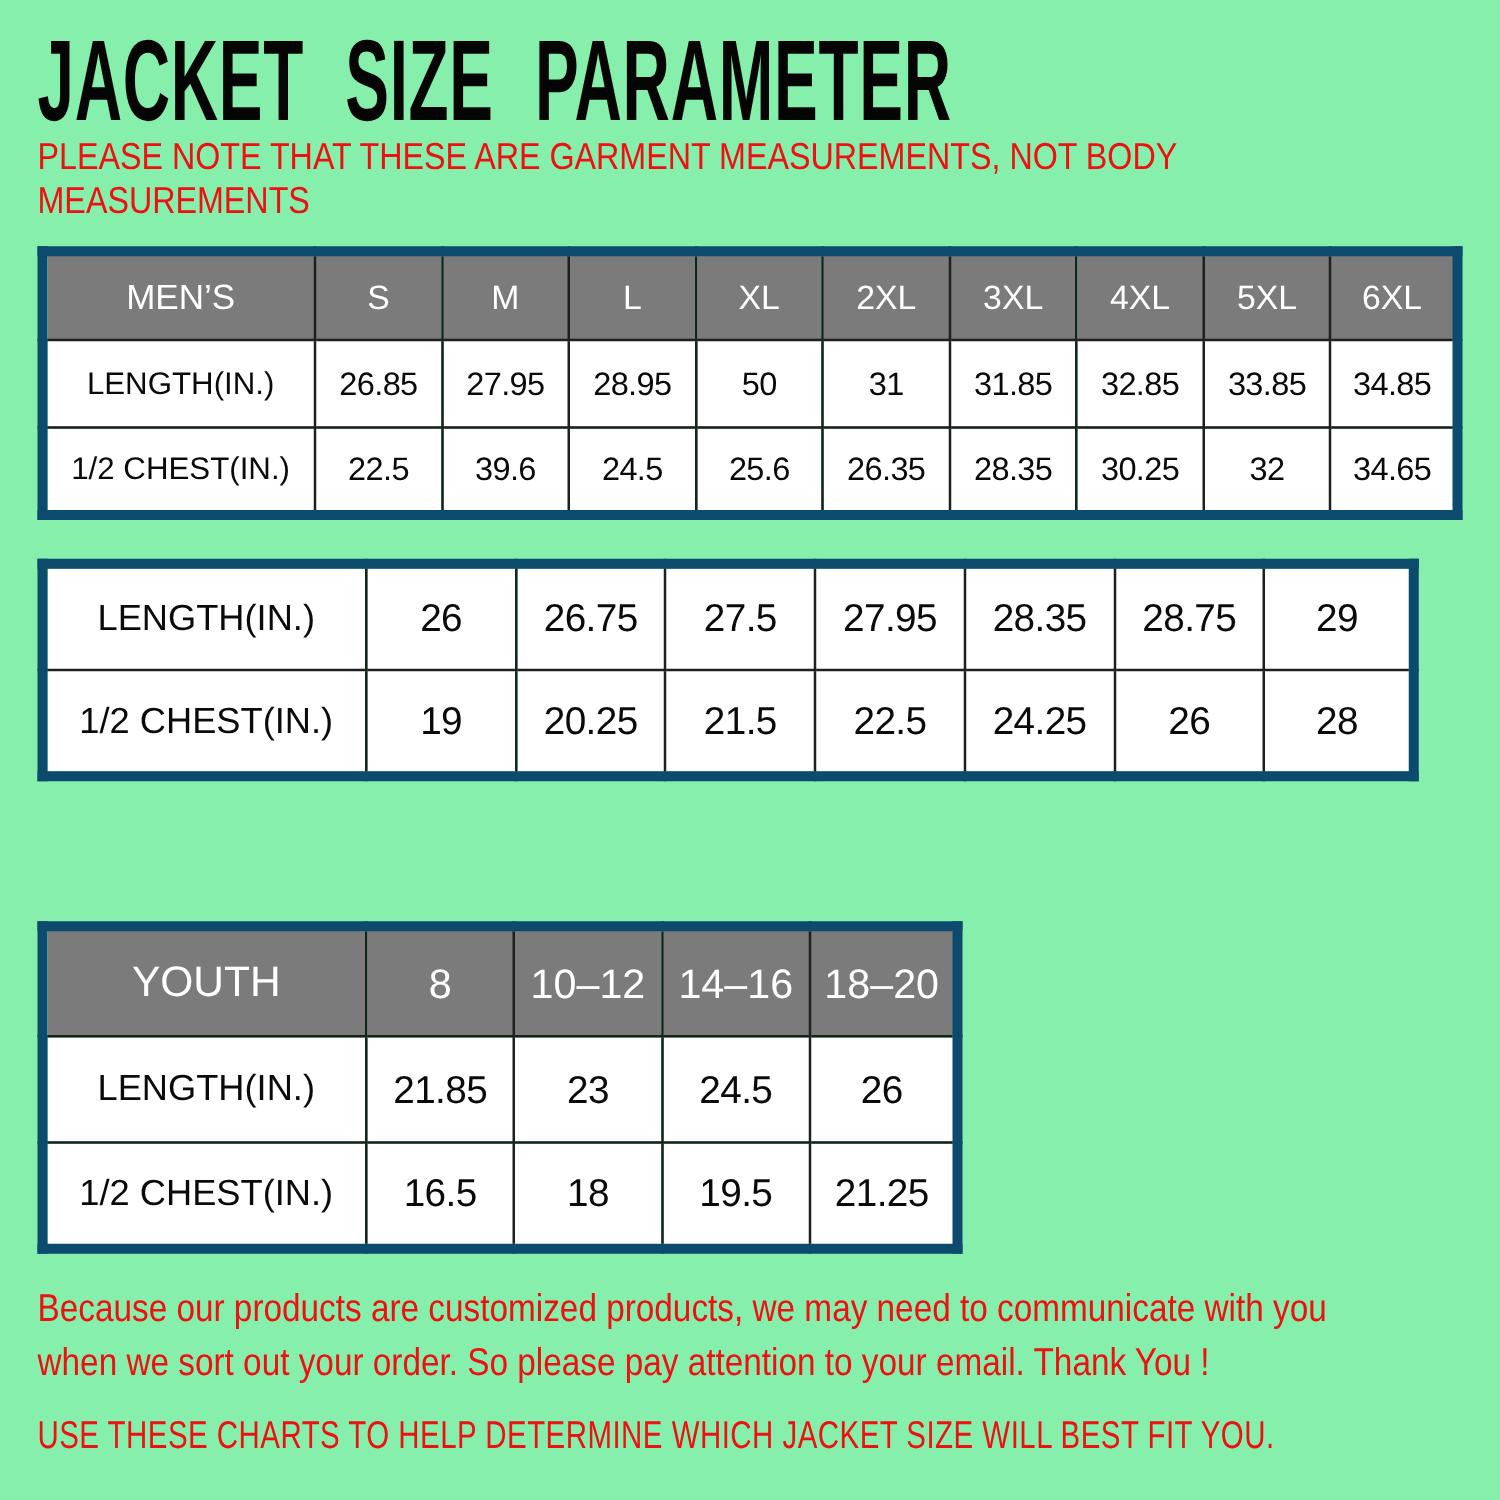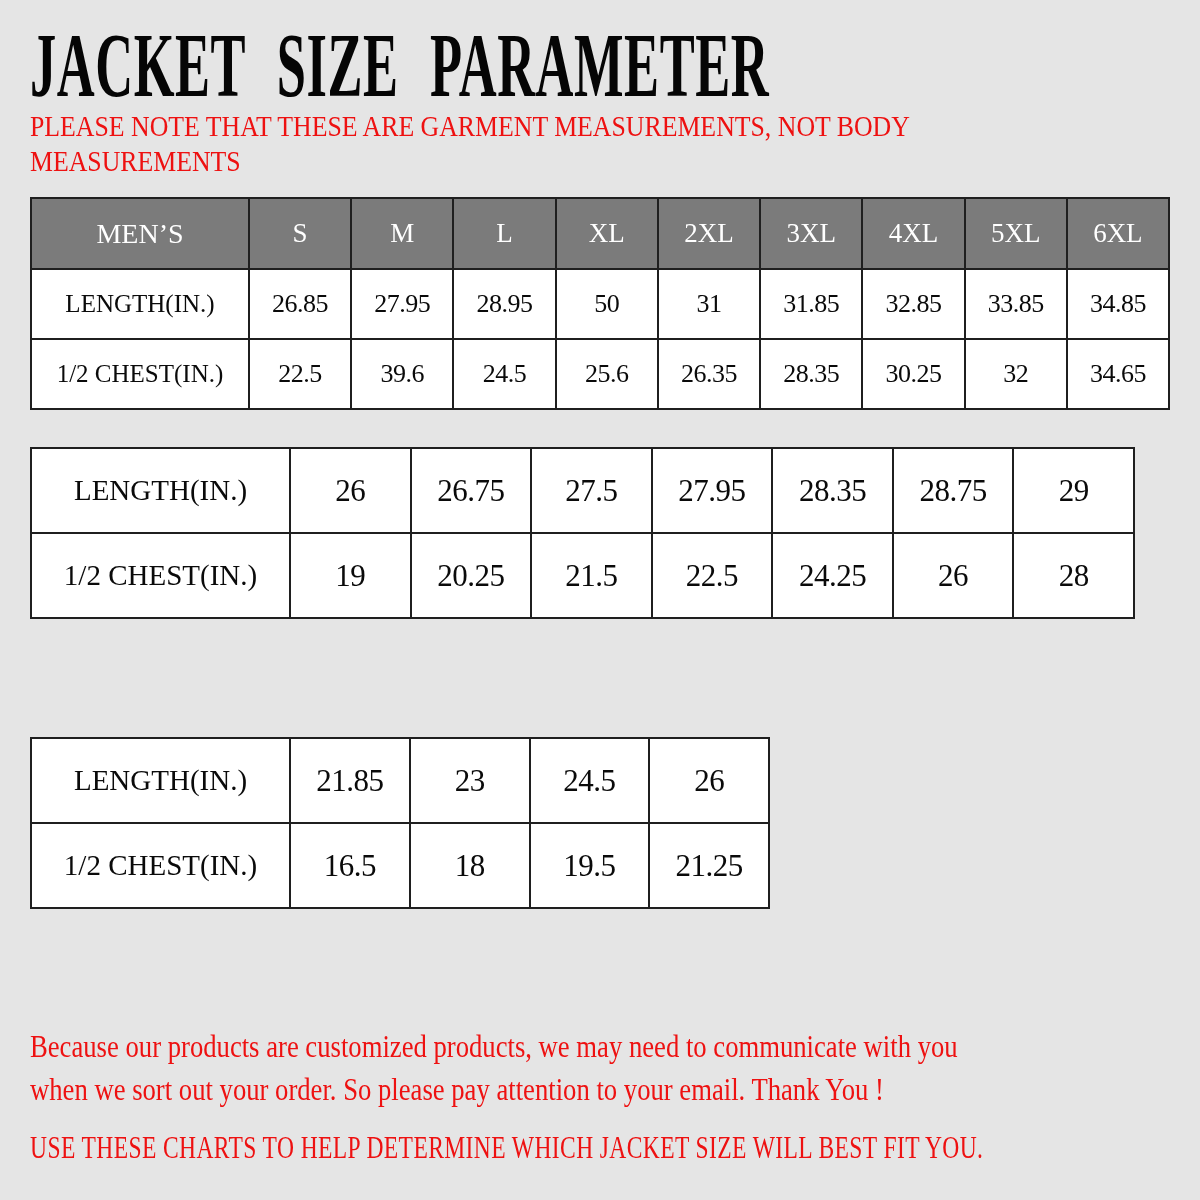--- a/index.html
+++ b/index.html
@@ -1,39 +1,39 @@
 <!DOCTYPE html>
 <html><head>
 <meta charset="utf-8">
 <style>
   html,body { margin:0; padding:0; background:#ffffff; }
   .canvas {
-    position:relative; width:1200px; height:1200px; background:#e5e5e5;
-    overflow:hidden; font-family:Liberation Serif, serif; color:#000;
+    position:relative; width:1200px; height:1200px; background:#86efac;
+    overflow:hidden; font-family:Liberation Sans, sans-serif; color:#000;
   }
 
   
   .title {
     position:absolute; left:30px; top:19px; margin:0;
     font-size:92px; font-weight:bold; line-height:1; white-space:nowrap;
     letter-spacing:1px; word-spacing:0.34em; color:#050505;
     transform:scaleX(0.57); transform-origin:0 0;
   }
 
   
   .note {
     position:absolute; left:30px; top:108px; margin:0;
     font-size:30px; line-height:35px; color:#ee1111; white-space:nowrap;
     transform:scaleX(0.86); transform-origin:0 0; letter-spacing:0;
   }
 
   
   table.tbl {
     position:absolute; border-collapse:collapse; table-layout:fixed;
-    border:1px solid #0c4a6e;
+    border:8px solid #0c4a6e;
   }
   table.tbl th, table.tbl td {
     border:2px solid #1f1f1f; text-align:center; vertical-align:middle;
     padding:0; overflow:hidden;
   }
   table.tbl th {
     background:#7b7b7b; color:#ffffff; font-weight:normal;
   }
   table.tbl td { background:#ffffff; color:#0a0a0a; letter-spacing:-0.5px;margin-top:41px; }
 
@@ -175,20 +175,27 @@
 
   <table class="tbl t-youth">
     <colgroup>
         <col class="c0">
         <col>
         <col>
         <col>
         <col>
       </colgroup>
     <tbody>
+      <tr class="hrow">
+        <th class="hlab">YOUTH</th>
+        <th>8</th>
+        <th>10–12</th>
+        <th>14–16</th>
+        <th>18–20</th>
+      </tr>
       <tr class="drow">
         <td class="rlab">LENGTH(IN.)</td>
         <td>21.85</td>
         <td>23</td>
         <td>24.5</td>
         <td>26</td>
       </tr>
       <tr class="drow">
         <td class="rlab">1/2 CHEST(IN.)</td>
         <td>16.5</td>

